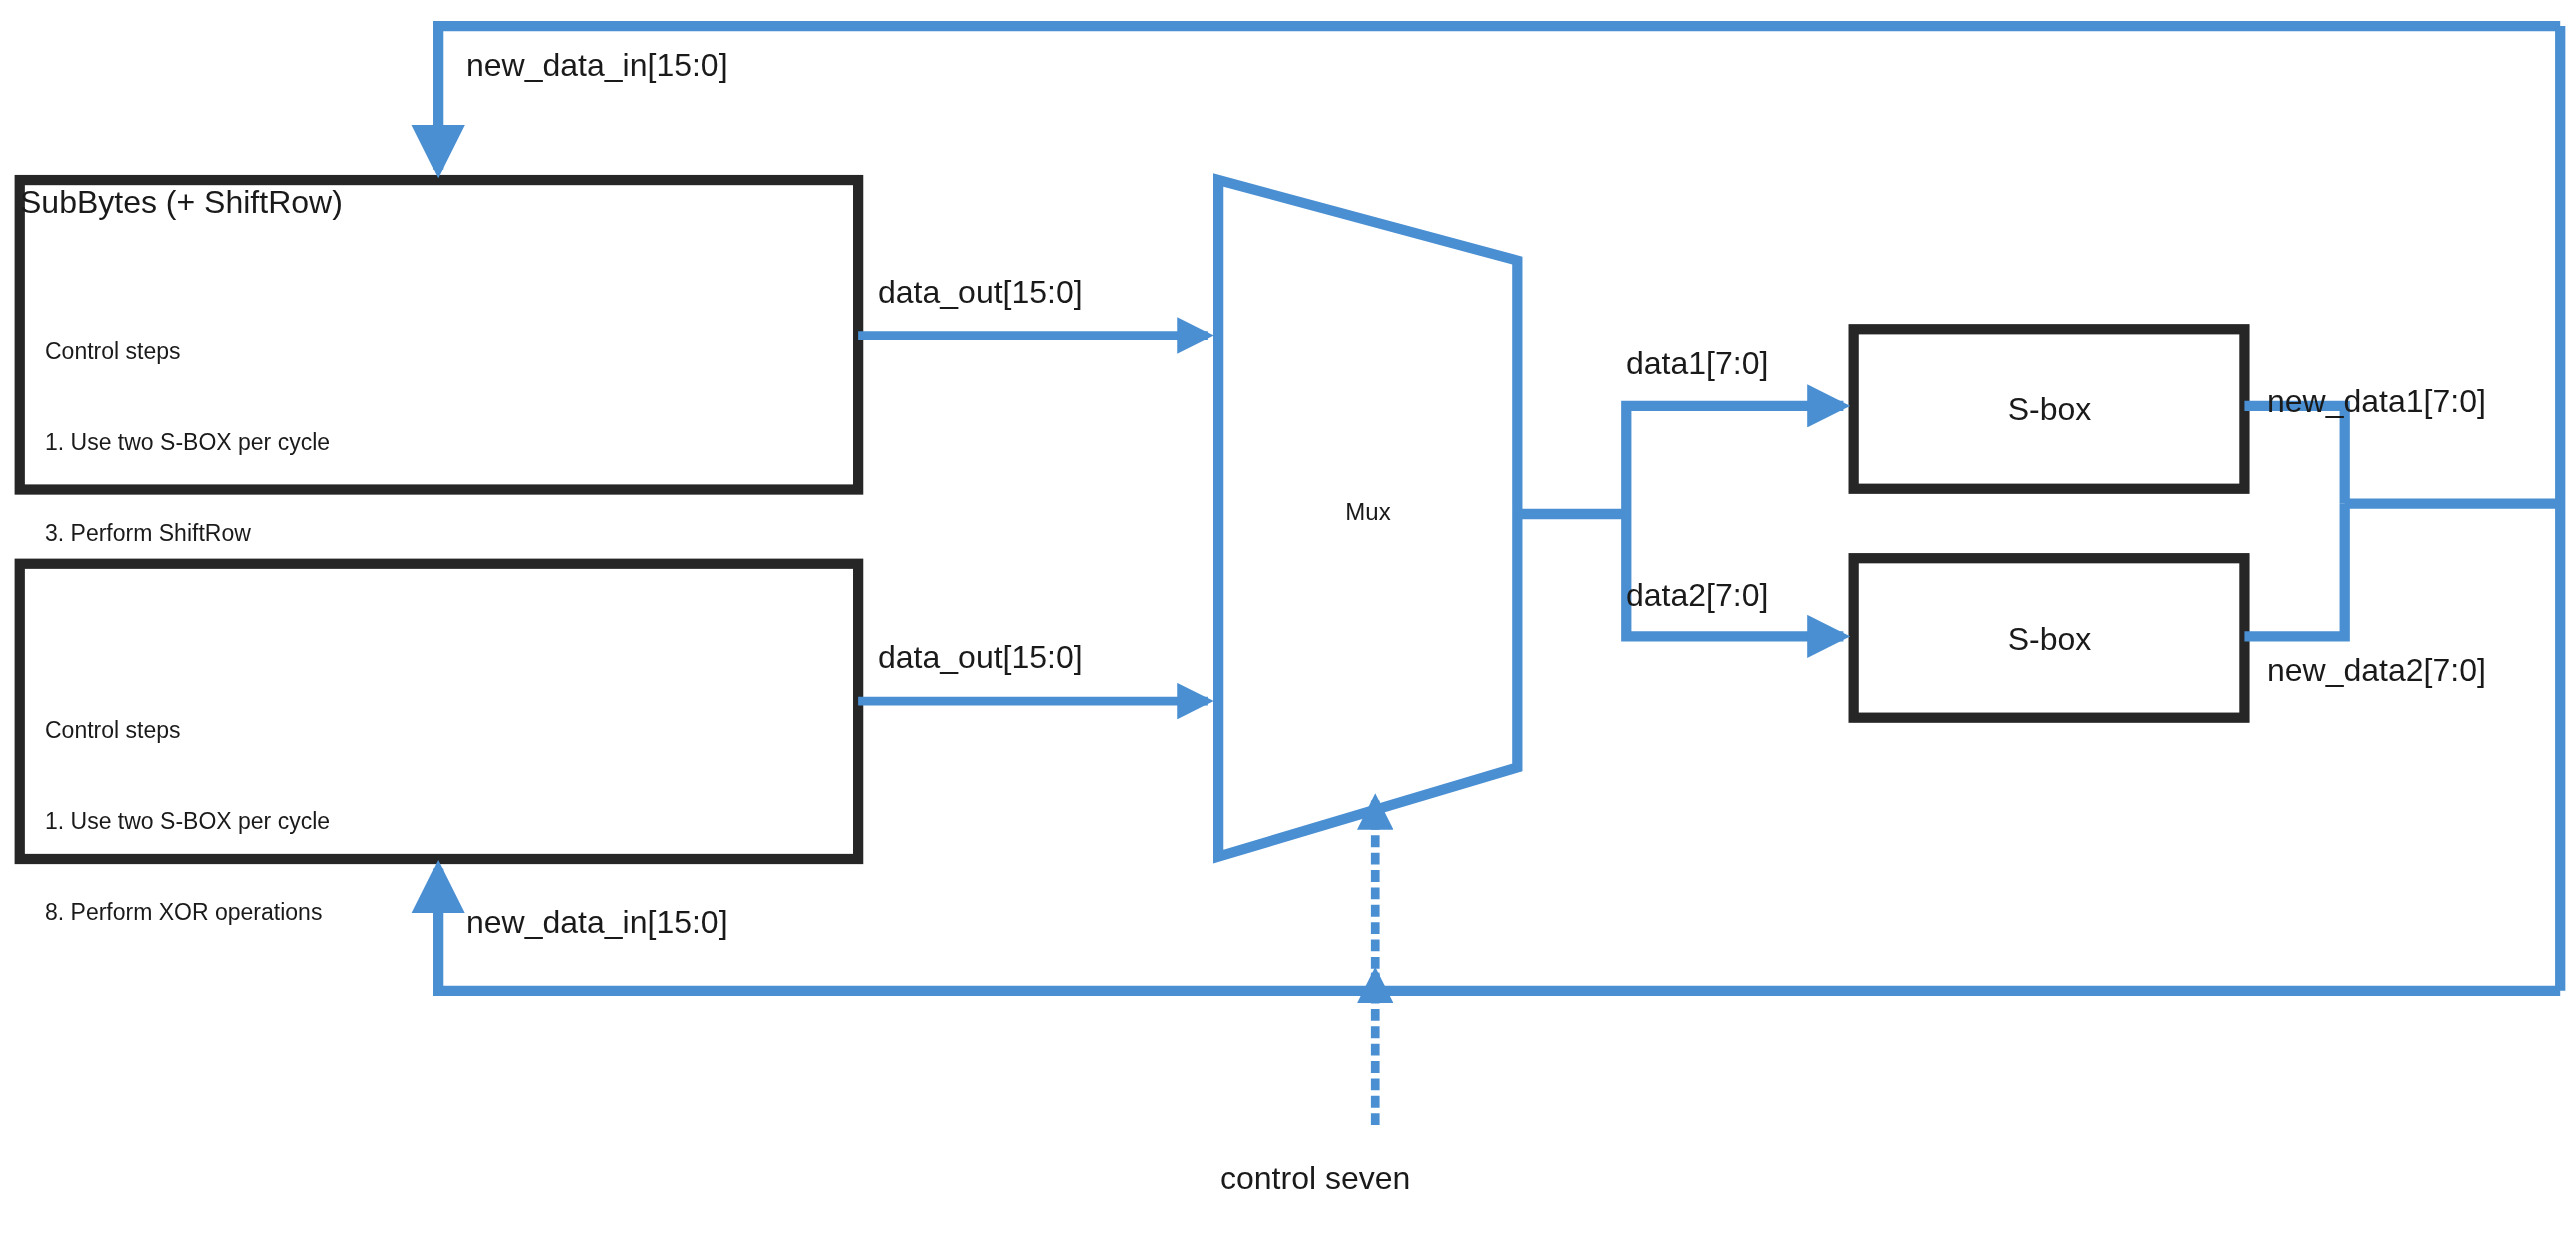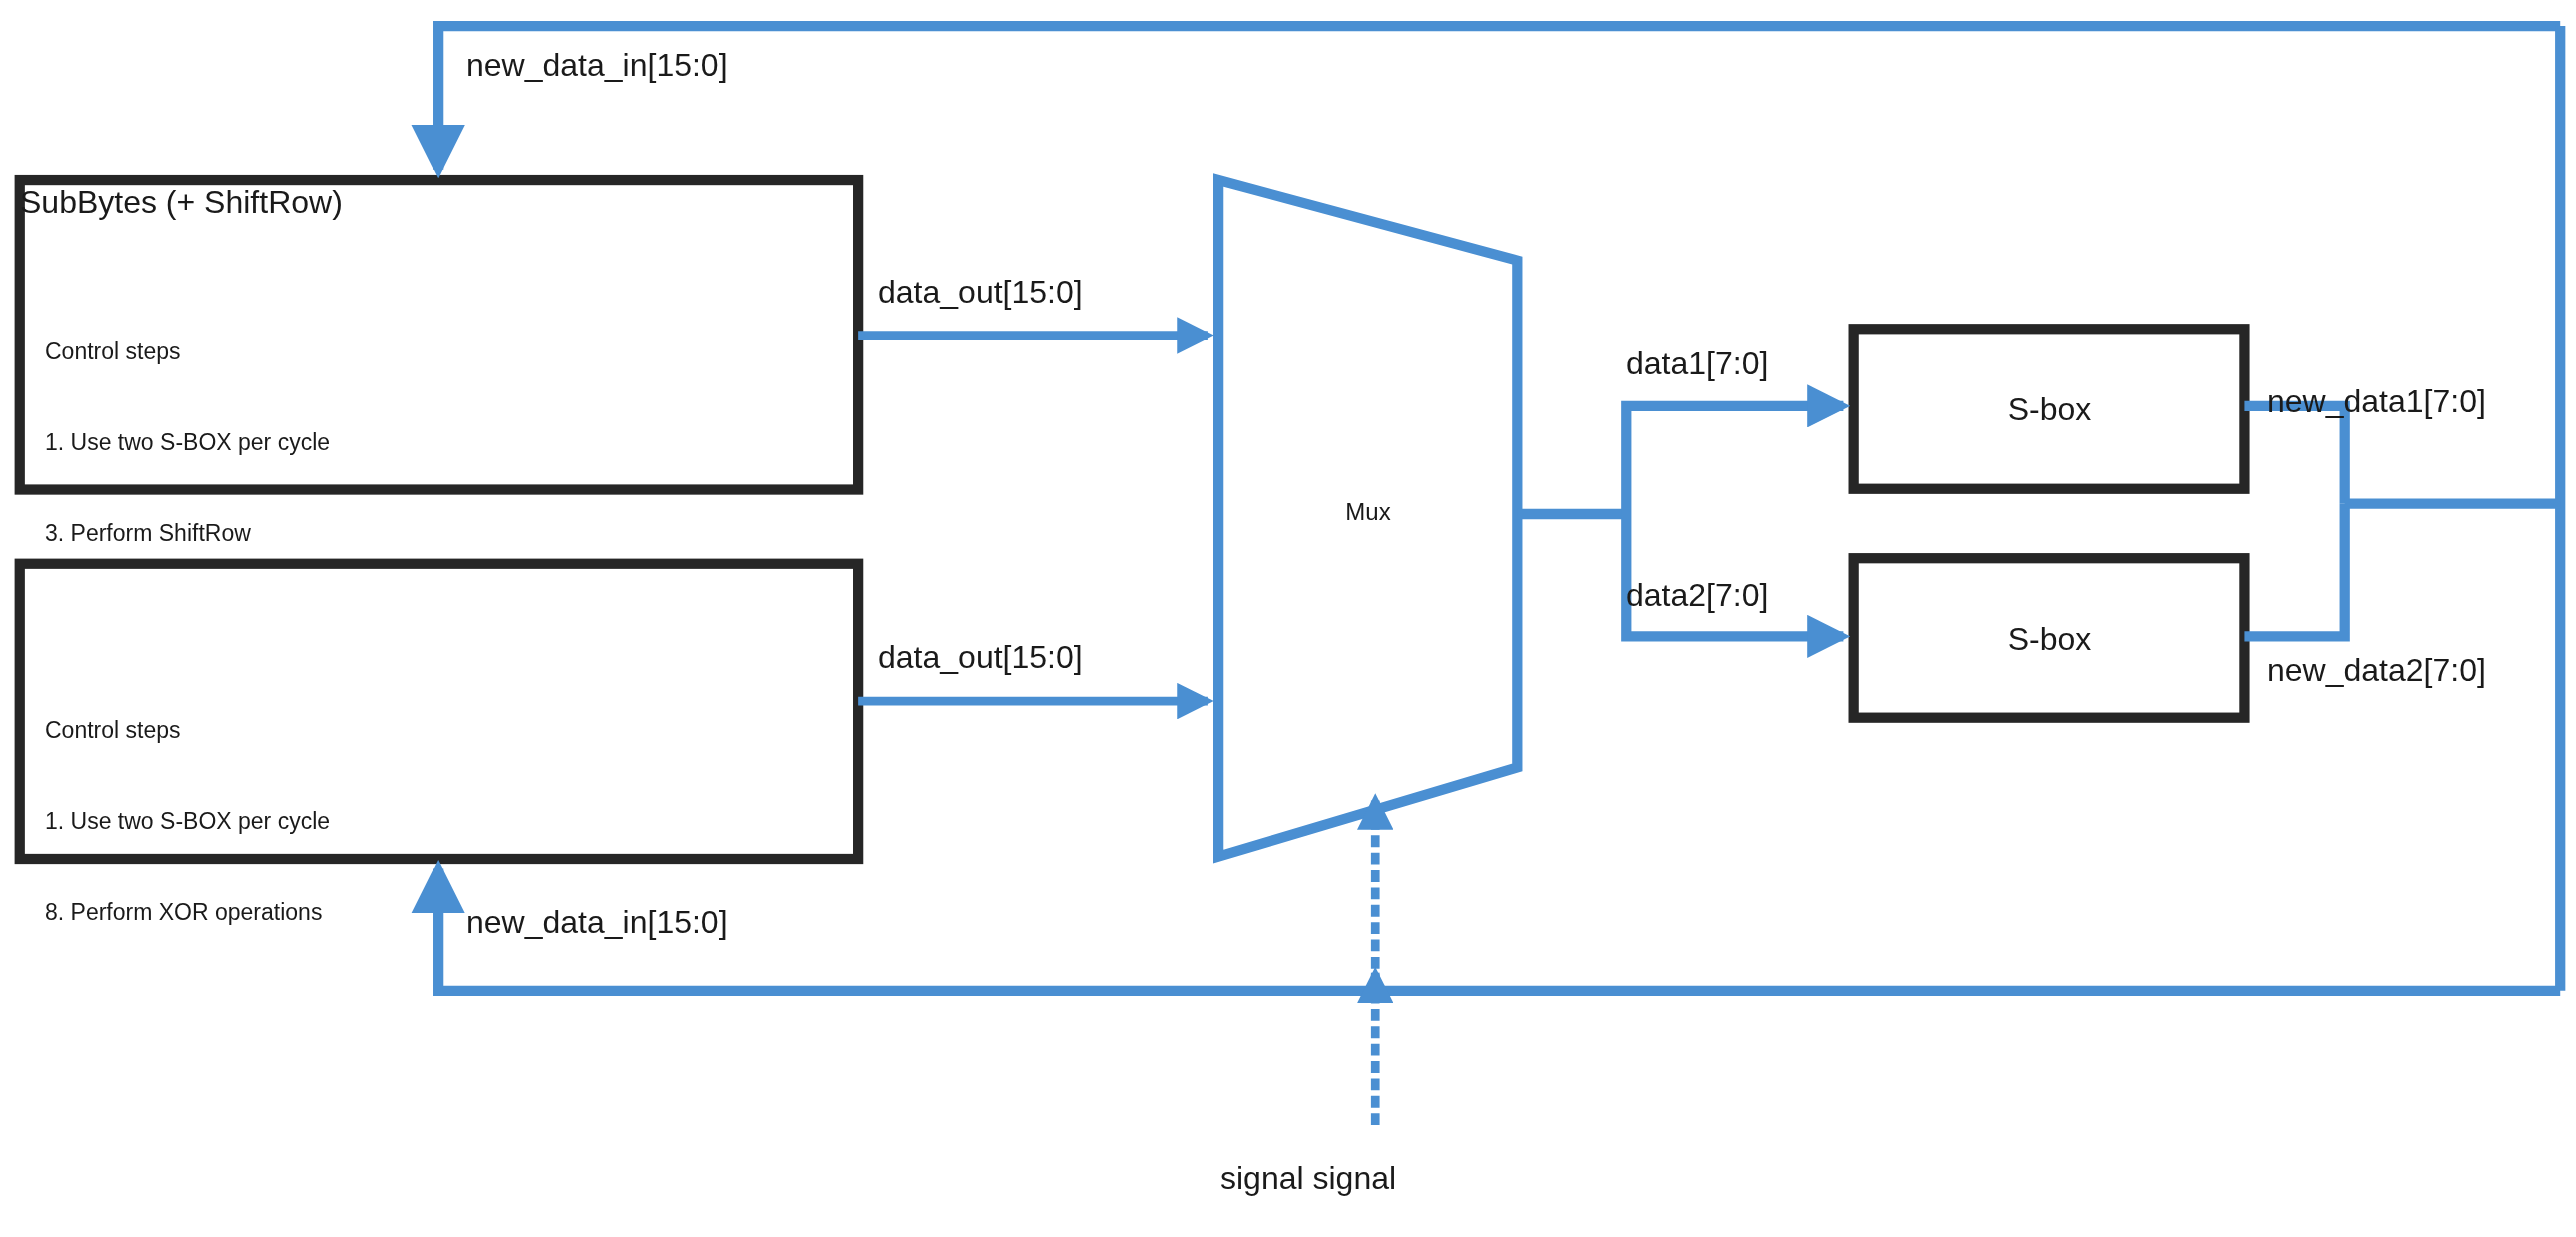--- a/index.html
+++ b/index.html
@@ -144,16 +144,16 @@
   <div class="wire-label" style="left:878px; top:641px;">data_out[15:0]</div>
 
   <div class="wire-label" style="left:1626px; top:347px;">data1[7:0]</div>
 
   <div class="wire-label" style="left:1626px; top:579px;">data2[7:0]</div>
 
   <div class="wire-label" style="left:2267px; top:345px;margin-top:40px;">new_data1[7:0]</div>
 
   <div class="wire-label" style="left:2267px; top:654px;">new_data2[7:0]</div>
 
-  <div class="wire-label" style="left:1220px; top:1162px;">signal signal</div>
+  <div class="wire-label" style="left:1220px; top:1162px;">control seven</div>
 
 </div>
 
 
 </body></html>

